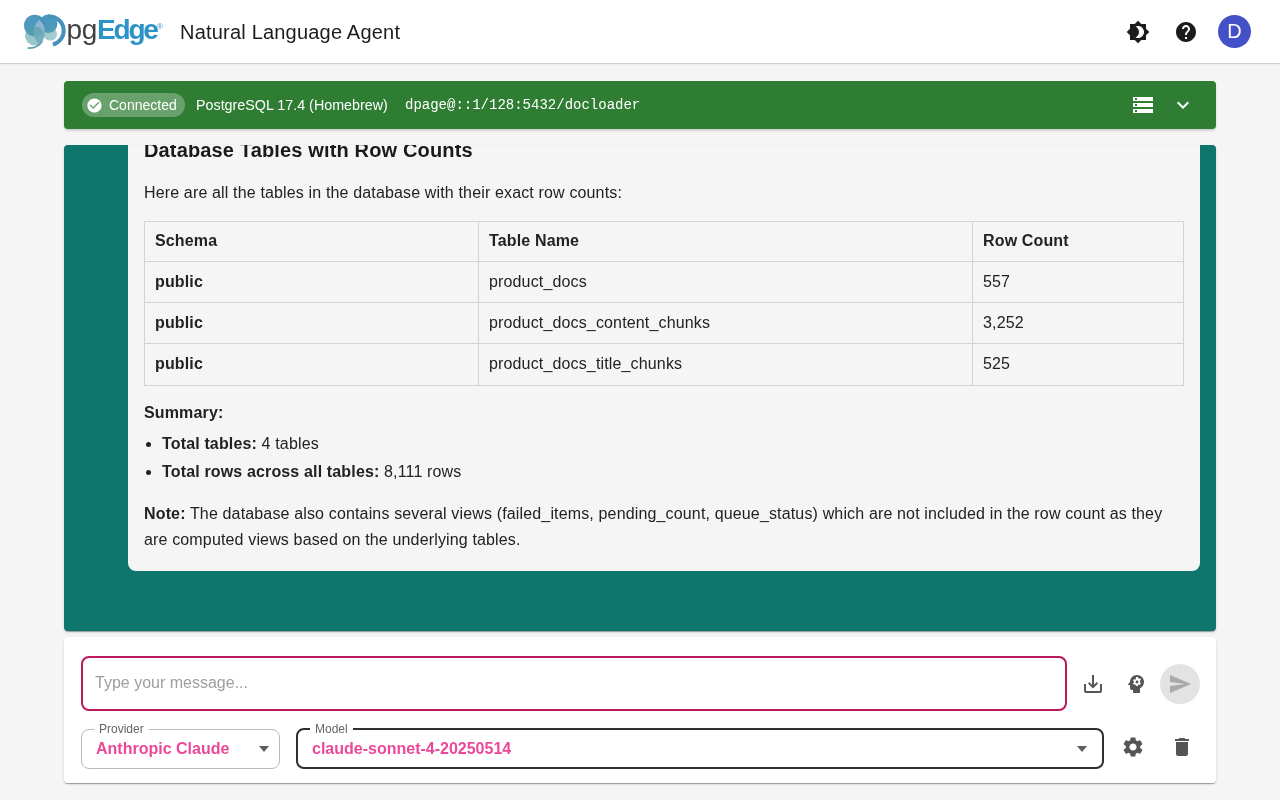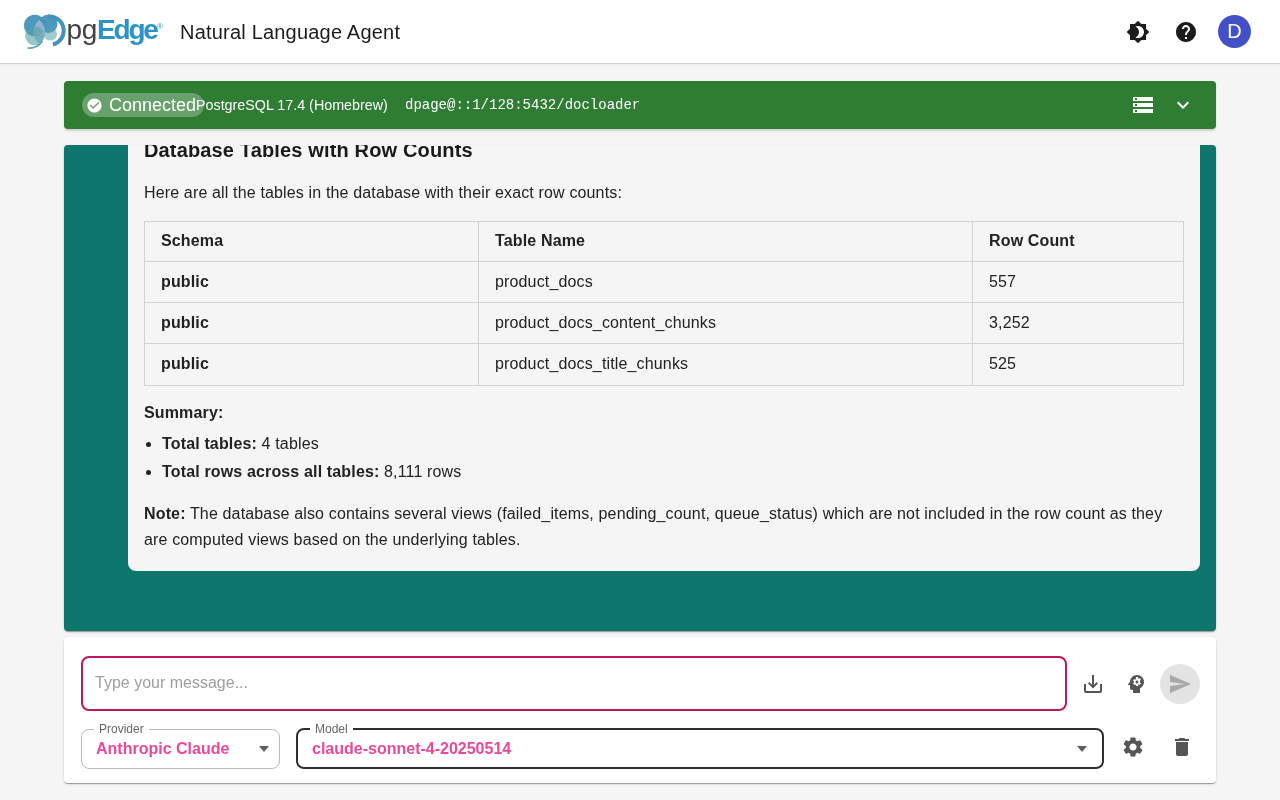--- a/index.html
+++ b/index.html
@@ -14,35 +14,35 @@
     font-size:20px; font-weight:400; color:#1c1c1c; letter-spacing:0.2px; }
   .hicon { position:absolute; top:20px; width:24px; height:24px; color:#1c1c1c; }
   .avatar { position:absolute; left:1218px; top:15px; width:33px; height:33px; border-radius:50%;
     background:#4350c8; color:#fff; font-size:20px; display:flex; align-items:center; justify-content:center; }
   
   .statusbar { position:absolute; left:64px; top:81px; width:1152px; height:48px; background:#2e7d32;
     border-radius:4px; box-shadow:0 2px 2px rgba(0,0,0,0.15); color:#fff; }
   .chip { position:absolute; left:18px; top:12px; height:24px; border-radius:12px;
     background:rgba(255,255,255,0.28); display:flex; align-items:center; padding:0 8px 0 4px; }
   .chip svg { width:17px; height:17px; }
-  .chip span { font-size:18px; color:#fff; margin-left:6px; }
+  .chip span { font-size:14px; color:#fff; margin-left:6px; }
   .sb-text { position:absolute; left:132px; top:0; height:48px; line-height:48px; font-size:14.3px; }
   .sb-mono { position:absolute; left:341px; top:0; height:48px; line-height:48px;
     font-family:"Liberation Mono", monospace; font-size:14px; }
   .sb-icon { position:absolute; top:12px; width:24px; height:24px; color:#fff; }
   
   .chatcard { position:absolute; left:64px; top:145px; width:1152px; height:486px; background:#0f766e;
     border-radius:4px; overflow:hidden;
     box-shadow:0 2px 1px -1px rgba(0,0,0,0.2), 0 1px 1px 0 rgba(0,0,0,0.14), 0 1px 3px 0 rgba(0,0,0,0.12); }
   .bubble { position:absolute; left:64px; right:16px; top:-23px; background:#f5f5f5;
     border-radius:8px; padding:14px 16px 18px 16px; color:#222; letter-spacing:0.15px; }
   .bubble h3 { margin:0 0 16px 0; font-size:20px; line-height:28px; color:#1a1a1a; }
   .bubble p { margin:16px 0; font-size:16px; line-height:26px; } .bubble p:last-of-type { margin-bottom:0; }
   .mdtable { border-collapse:collapse; width:100%; margin:-1.5px 0 -2px 0; font-size:16px; }
-  .mdtable th, .mdtable td { border:1px solid #d3d3d3; text-align:left; padding:0 16px; }
+  .mdtable th, .mdtable td { border:1px solid #d3d3d3; text-align:left; padding:0 10px; }
   .mdtable th { height:40px; font-weight:bold; }
   .mdtable td { height:41.4px; }
   .b { font-weight:bold; }
   .bubble ul { margin:-11px 0 16px 0; padding-left:18px; font-size:16px; }
   .bubble li { line-height:26px; margin:2px 0; }
   
   .inputpanel { position:absolute; left:64px; top:637px; width:1152px; height:146px; background:#fff;
     border-radius:4px;
     box-shadow:0 2px 1px -1px rgba(0,0,0,0.2), 0 1px 1px 0 rgba(0,0,0,0.14), 0 1px 3px 0 rgba(0,0,0,0.12); }
   .msgbox { position:absolute; left:17px; top:19px; width:986px; height:55px;

